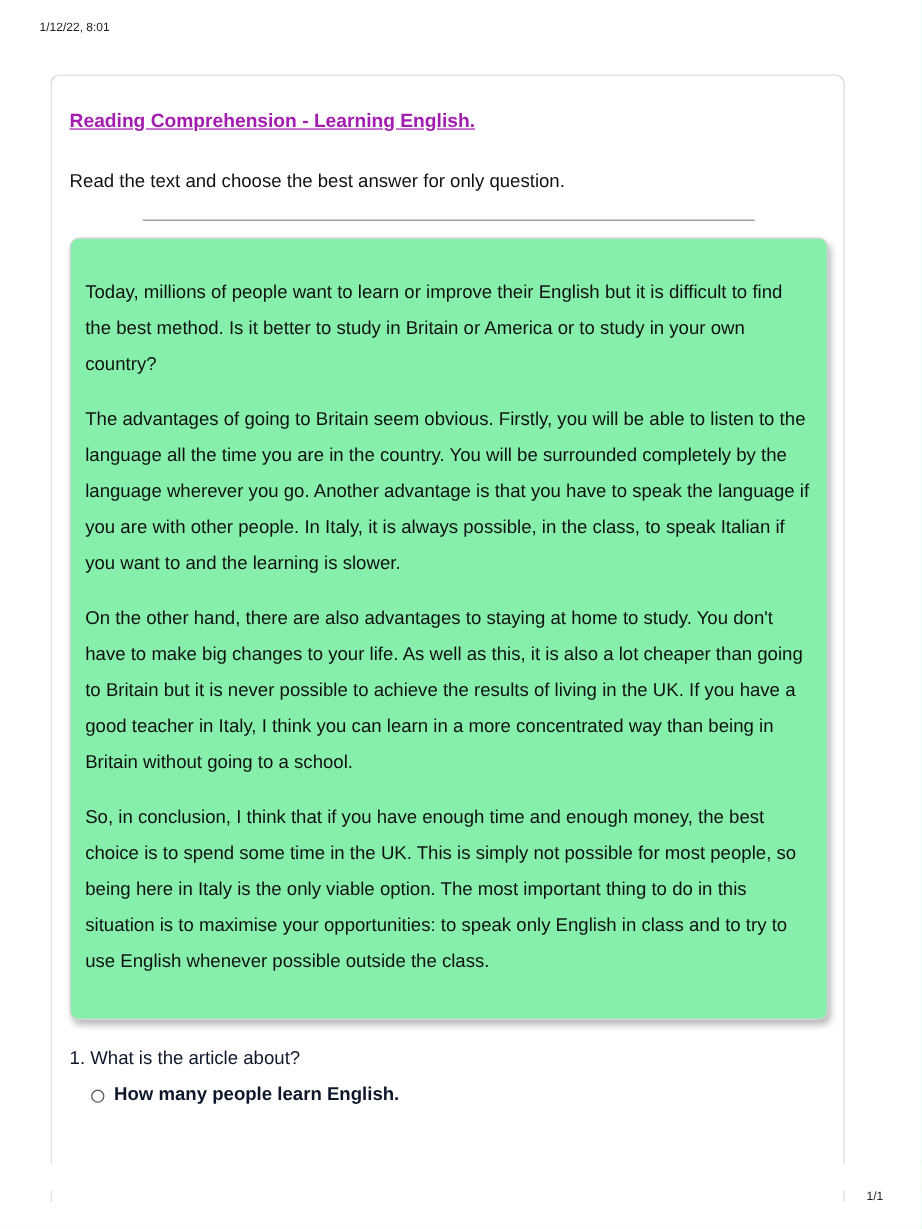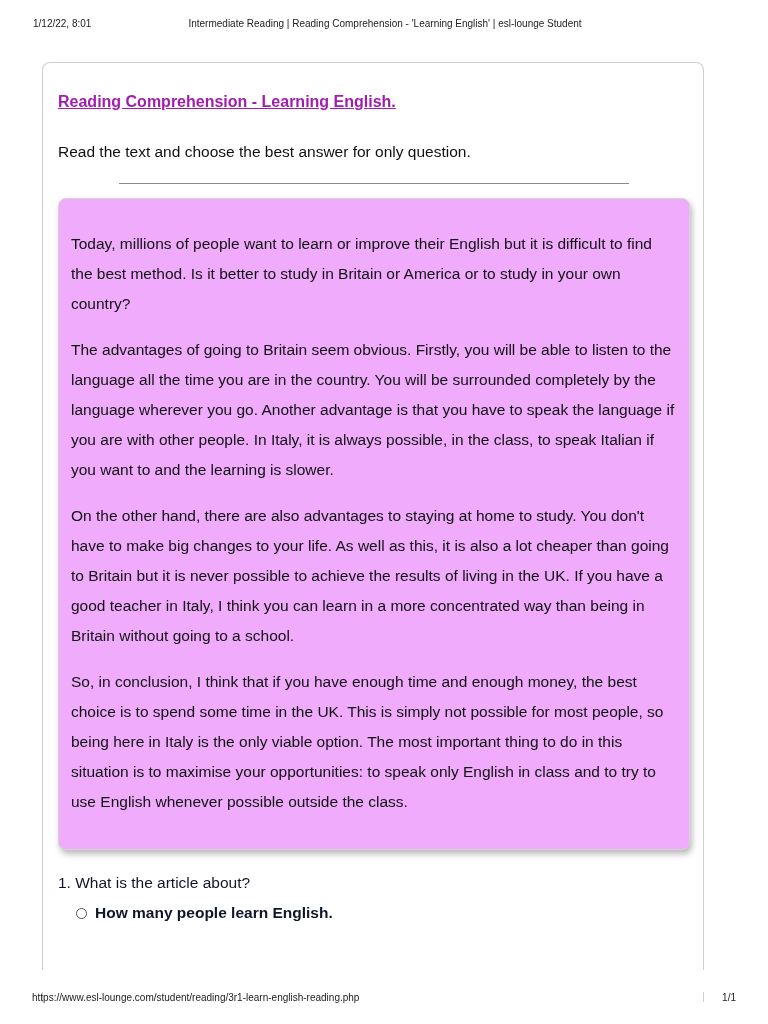--- a/index.html
+++ b/index.html
@@ -36,21 +36,21 @@
       position: absolute; left: 58px; top: 143px; margin: 0;
       font-size: 15.5px; color: #111;
     }
     .divider {
       position: absolute; left: 119px; top: 183px; width: 510px; height: 0;
       border-top: 1px solid #8a8a8a;
     }
     .passage {
       position: absolute; left: 58px; top: 198px; width: 632px; height: 652px;
       box-sizing: border-box; border: 1px solid #d4d4d4; border-radius: 8px;
-      background: #f0abfc;
+      background: #86efac;
       box-shadow: 2px 4px 6px rgba(0,0,0,0.28);
       padding: 30px 12px 0 12px;
     }
     .passage p {
       margin: 0 0 16px 0; font-size: 15.5px; line-height: 30px; color: #111;
     }
     .question {
       position: absolute; left: 58px; top: 874px; font-size: 15.5px; color: #0f172a;
     }
     .option {
@@ -60,21 +60,20 @@
     .radio {
       width: 11px; height: 11px; border: 1px solid #555; border-radius: 50%;
       box-sizing: border-box; margin-right: 8px; background: #fff;
     }
   </style>
 </head>
 <body>
 
 <div class="print-header">
   <span class="date">1/12/22, 8:01</span>
-  <span class="title">Intermediate Reading | Reading Comprehension - 'Learning English' | esl-lounge Student</span>
 </div>
 
 <div class="card"></div>
 <div class="card-clip"></div>
 
 <h1 class="page-title">Reading Comprehension - Learning English.</h1>
 <p class="instructions">Read the text and choose the best answer for only question.</p>
 <div class="divider"></div>
 
 <div class="passage">
@@ -84,15 +83,14 @@
   <p>So, in conclusion, I think that if you have enough time and enough money, the best choice is to spend some time in the UK. This is simply not possible for most people, so being here in Italy is the only viable option. The most important thing to do in this situation is to maximise your opportunities: to speak only English in class and to try to use English whenever possible outside the class.</p>
 </div>
 
 <div class="question">1. What is the article about?</div>
 <label class="option">
   <span class="radio"></span>
   <span>How many people learn English.</span>
 </label>
 
 <div class="print-footer">
-  <span class="url">https://www.esl-lounge.com/student/reading/3r1-learn-english-reading.php</span>
   <span class="page">1/1</span>
 </div>
 
 </body></html>

